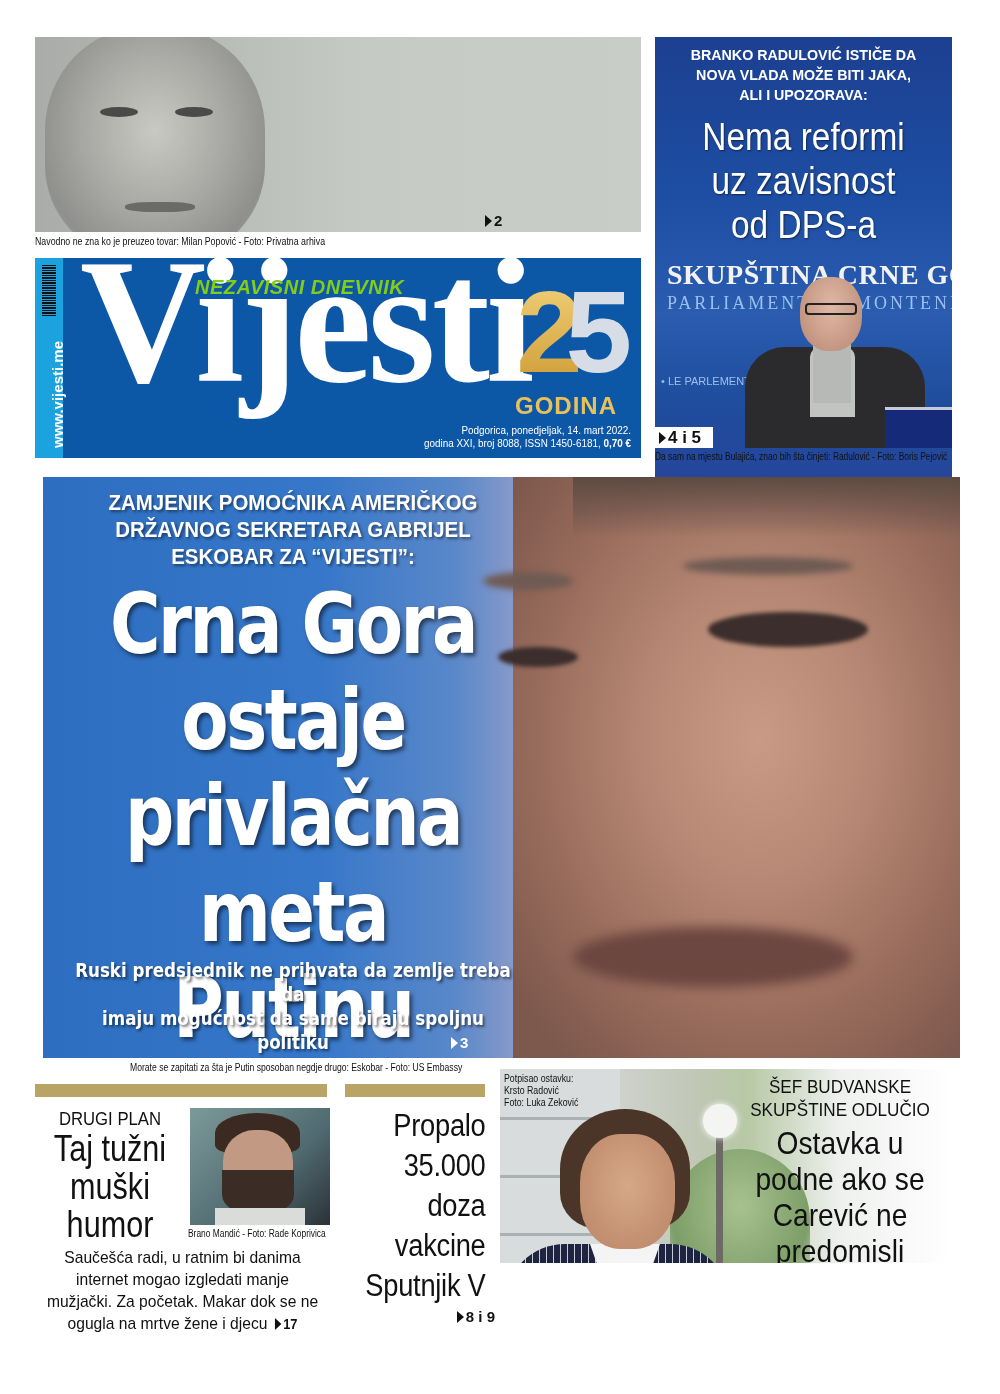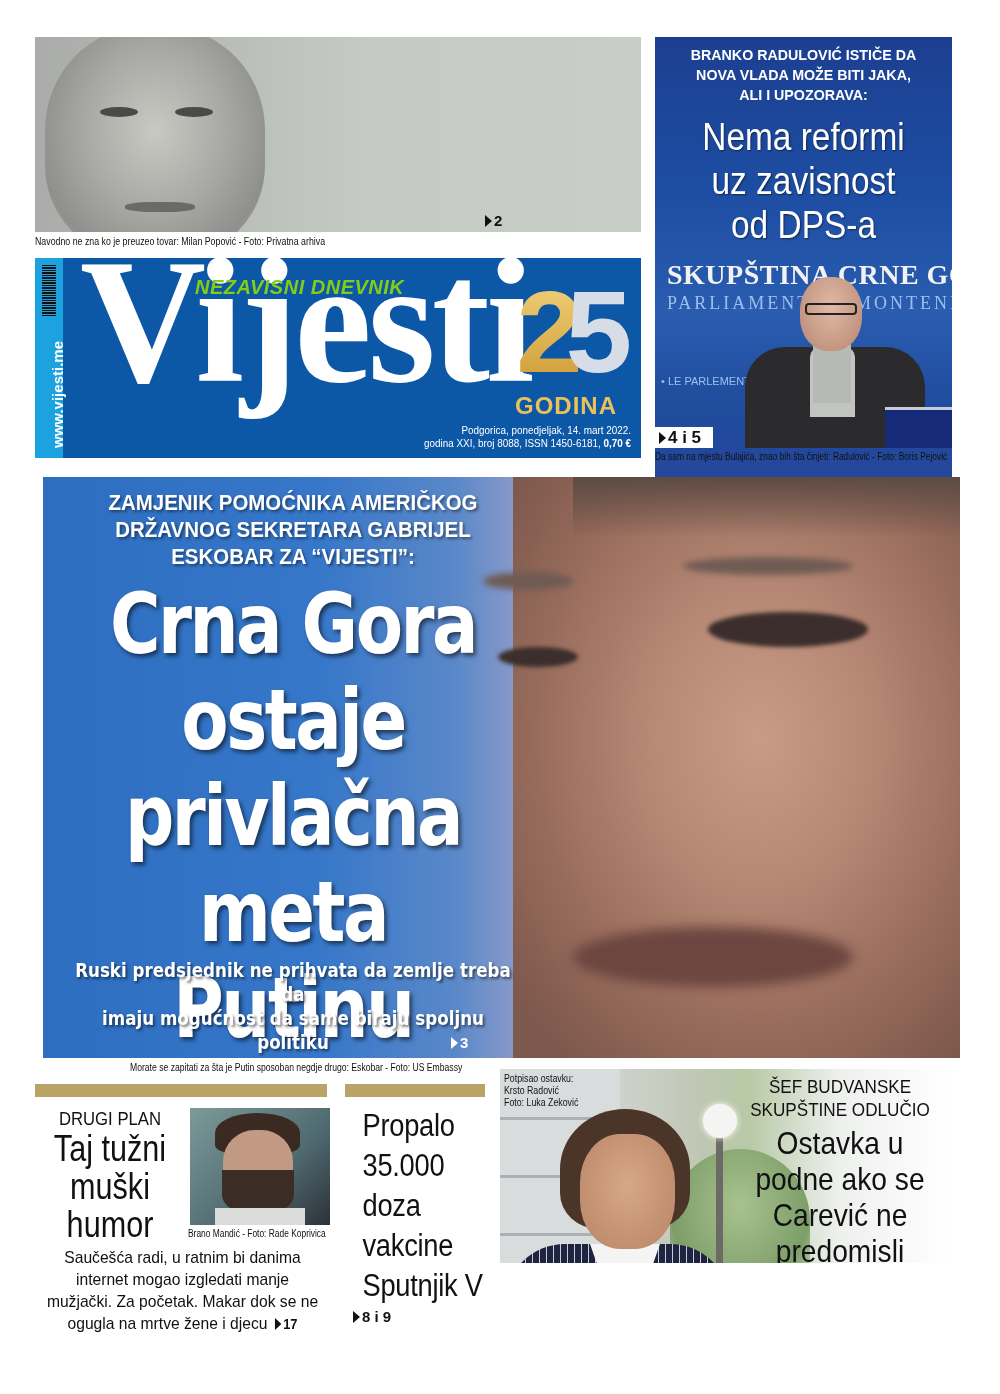--- a/index.html
+++ b/index.html
@@ -94,21 +94,21 @@
   .drugi-head { position: absolute; left: 0; top: 22px; width: 150px; text-align: center; font-family: "Liberation Sans", sans-serif; font-size: 36px; line-height: 38px; transform: scaleX(0.85); }
   .mandic { position: absolute; left: 155px; top: 0; width: 140px; height: 117px; background: linear-gradient(135deg, #7d9a9a, #4f6a70 60%, #2b3238); overflow: hidden; }
   .mandic .hair { position: absolute; left: 25px; top: 5px; width: 85px; height: 40px; border-radius: 50% 50% 20% 20%; background: #3a2a22; }
   .mandic .face { position: absolute; left: 33px; top: 22px; width: 70px; height: 70px; border-radius: 45%; background: #c29a84; }
   .mandic .beard { position: absolute; left: 32px; top: 62px; width: 72px; height: 45px; border-radius: 0 0 45% 45%; background: #3b2d26; }
   .mandic .shirt { position: absolute; left: 25px; top: 100px; width: 90px; height: 20px; background: #d9dcd9; }
   .cap-mandic { position: absolute; left: 153px; top: 120px; transform: scaleX(0.84); }
   .drugi-lead { position: absolute; left: 0; top: 139px; width: 295px; text-align: center; font-family: "Liberation Sans", sans-serif; font-size: 17px; line-height: 22px; transform: scaleX(0.92); }
   .drugi-lead .page-ref { margin-left: 8px; font-size: 14px; }
 
-  #story-sputnik { left: 353px; top: 1106px; width: 158px; text-align: left; }
+  #story-sputnik { left: 337px; top: 1106px; width: 158px; text-align: right; }
   .sputnik-head { font-family: "Liberation Sans", sans-serif; font-size: 31px; line-height: 40px; transform: scaleX(0.88); letter-spacing: -0.3px; }
   #story-sputnik .page-ref { margin-top: 2px; font-size: 15px; }
 
   #story-budva { left: 500px; top: 1069px; width: 452px; height: 194px; overflow: hidden;
     background: linear-gradient(90deg, #c5c9c9 0%, #d0d2cf 25%, #bfc7b3 45%, #b7c9a5 55%, #eef0ee 75%, #ffffff 100%); }
   .building { position: absolute; left: 0; top: 0; width: 120px; height: 222px;
     background: repeating-linear-gradient(0deg, #d8dcdd 0 55px, #a9b1b3 55px 58px), #ccd1d2; }
   .lamp { position: absolute; left: 203px; top: 35px; width: 34px; height: 34px; border-radius: 50%; background: #f4f4f2; box-shadow: 0 0 6px #fff; }
   .lamp-pole { position: absolute; left: 216px; top: 68px; width: 7px; height: 154px; background: #6d6a65; }
   .trees { position: absolute; left: 170px; top: 80px; width: 140px; height: 142px; border-radius: 50% 50% 0 0; background: radial-gradient(ellipse at 50% 40%, #a8c28f, #7d9e68 70%, rgba(160,180,140,0)); }

